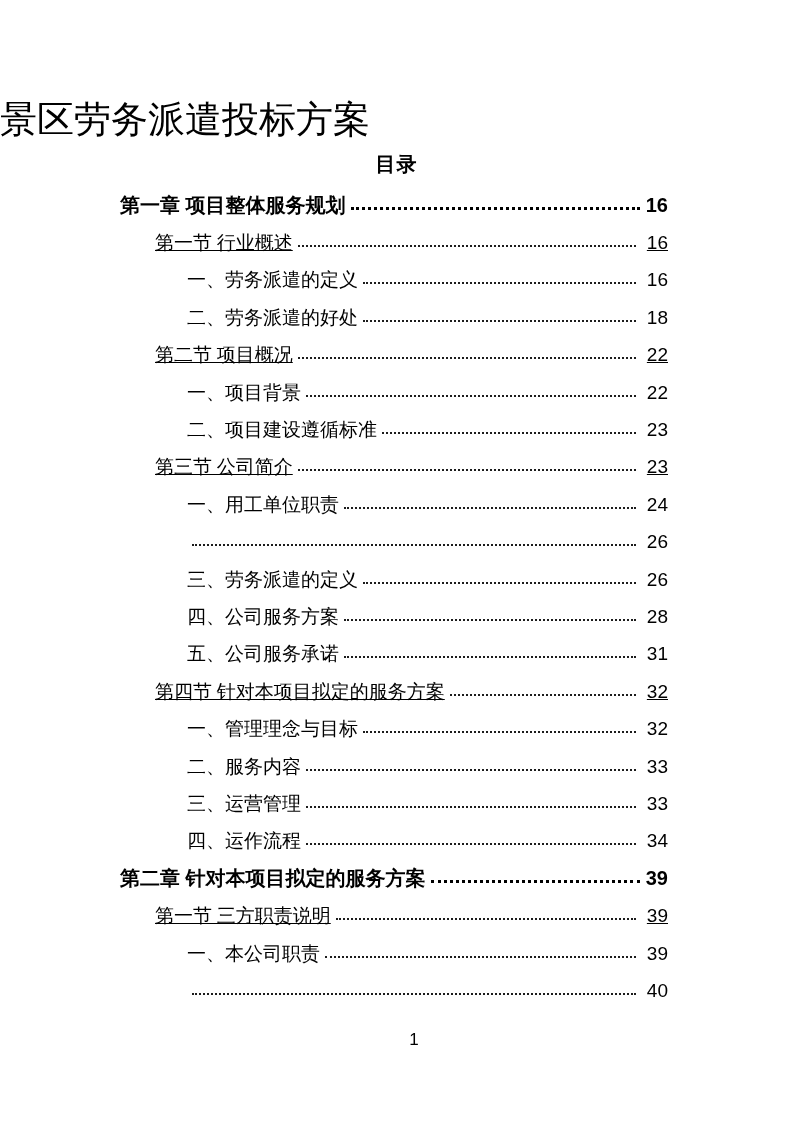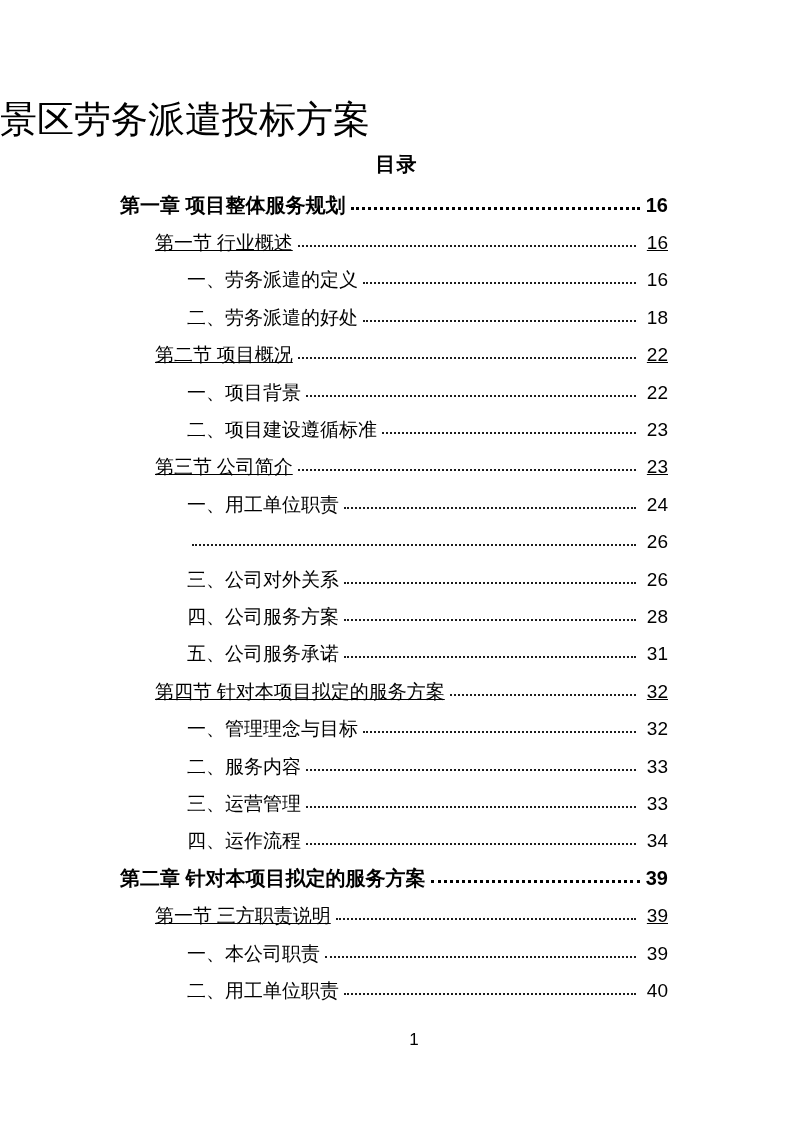--- a/index.html
+++ b/index.html
@@ -134,21 +134,21 @@
       <div class="toc-row lvl2">
         <span class="toc-label">一、用工单位职责</span>
         <span class="toc-leader"></span>
         <span class="toc-page">24</span>
       </div>
       <div class="toc-row lvl2">
         <span class="toc-leader"></span>
         <span class="toc-page">26</span>
       </div>
       <div class="toc-row lvl2">
-        <span class="toc-label">三、公司对外关系</span>
+        <span class="toc-label">三、劳务派遣的定义</span>
         <span class="toc-leader"></span>
         <span class="toc-page">26</span>
       </div>
       <div class="toc-row lvl2">
         <span class="toc-label">四、公司服务方案</span>
         <span class="toc-leader"></span>
         <span class="toc-page">28</span>
       </div>
       <div class="toc-row lvl2">
         <span class="toc-label">五、公司服务承诺</span>
@@ -189,20 +189,19 @@
         <span class="toc-label">第一节 三方职责说明</span>
         <span class="toc-leader"></span>
         <span class="toc-page">39</span>
       </div>
       <div class="toc-row lvl2">
         <span class="toc-label">一、本公司职责</span>
         <span class="toc-leader"></span>
         <span class="toc-page">39</span>
       </div>
       <div class="toc-row lvl2">
-        <span class="toc-label">二、用工单位职责</span>
         <span class="toc-leader"></span>
         <span class="toc-page">40</span>
       </div>
     </div>
 
   <div class="page-number">1</div>
 </div>
 
 </body></html>

